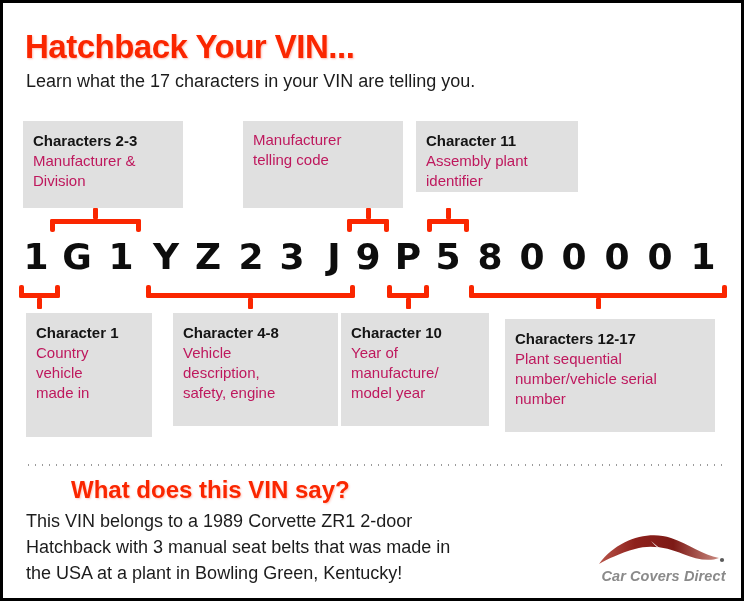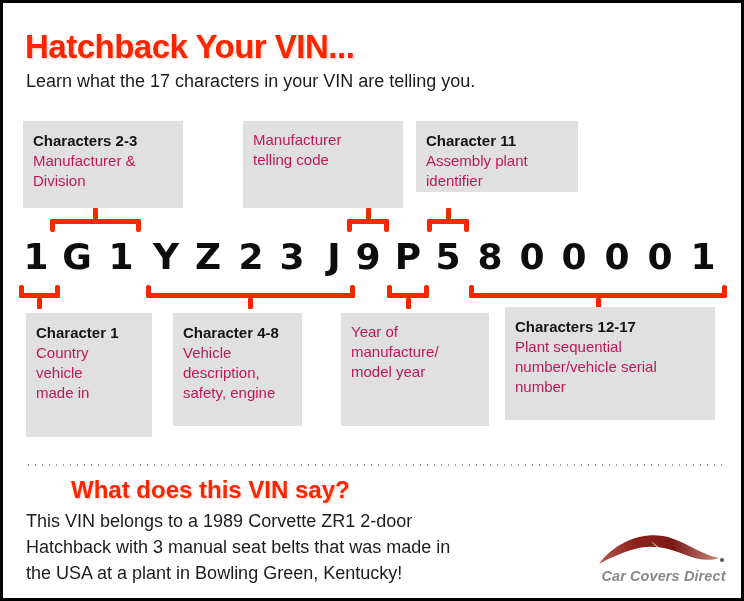--- a/index.html
+++ b/index.html
@@ -256,46 +256,47 @@
 vehicle
 made in</div>
     </div>
 
     <div class="bracket up" style="left:143px; top:282px; width:209px; height:24px;">
       <div class="bar"></div>
       <div class="leg l"></div>
       <div class="leg r"></div>
       <div class="stem"></div>
     </div>
-    <div class="info-box" style="left:170px; top:310px; width:129px; height:113px;">
+    <div class="info-box" style="left:170px; top:310px; width:165px; height:113px;">
       <div class="box-title">Character 4-8</div>
       <div class="box-desc">Vehicle
 description,
 safety, engine</div>
     </div>
 
     <div class="bracket up" style="left:384px; top:282px; width:42px; height:24px;">
       <div class="bar"></div>
       <div class="leg l"></div>
       <div class="leg r"></div>
       <div class="stem"></div>
     </div>
     <div class="info-box" style="left:338px; top:310px; width:148px; height:113px;">
+      <div class="box-title">Character 10</div>
       <div class="box-desc">Year of
 manufacture/
 model year</div>
     </div>
 
     <div class="bracket up" style="left:466px; top:282px; width:258px; height:24px;">
       <div class="bar"></div>
       <div class="leg l"></div>
       <div class="leg r"></div>
       <div class="stem"></div>
     </div>
-    <div class="info-box" style="left:502px; top:304px; width:210px; height:113px;">
+    <div class="info-box" style="left:502px; top:316px; width:210px; height:113px;">
       <div class="box-title">Characters 12-17</div>
       <div class="box-desc">Plant sequential
 number/vehicle serial
 number</div>
     </div>
   </div>
 
   <div class="dotted-divider"></div>
 
   <div class="footer-heading">What does this VIN say?</div>

